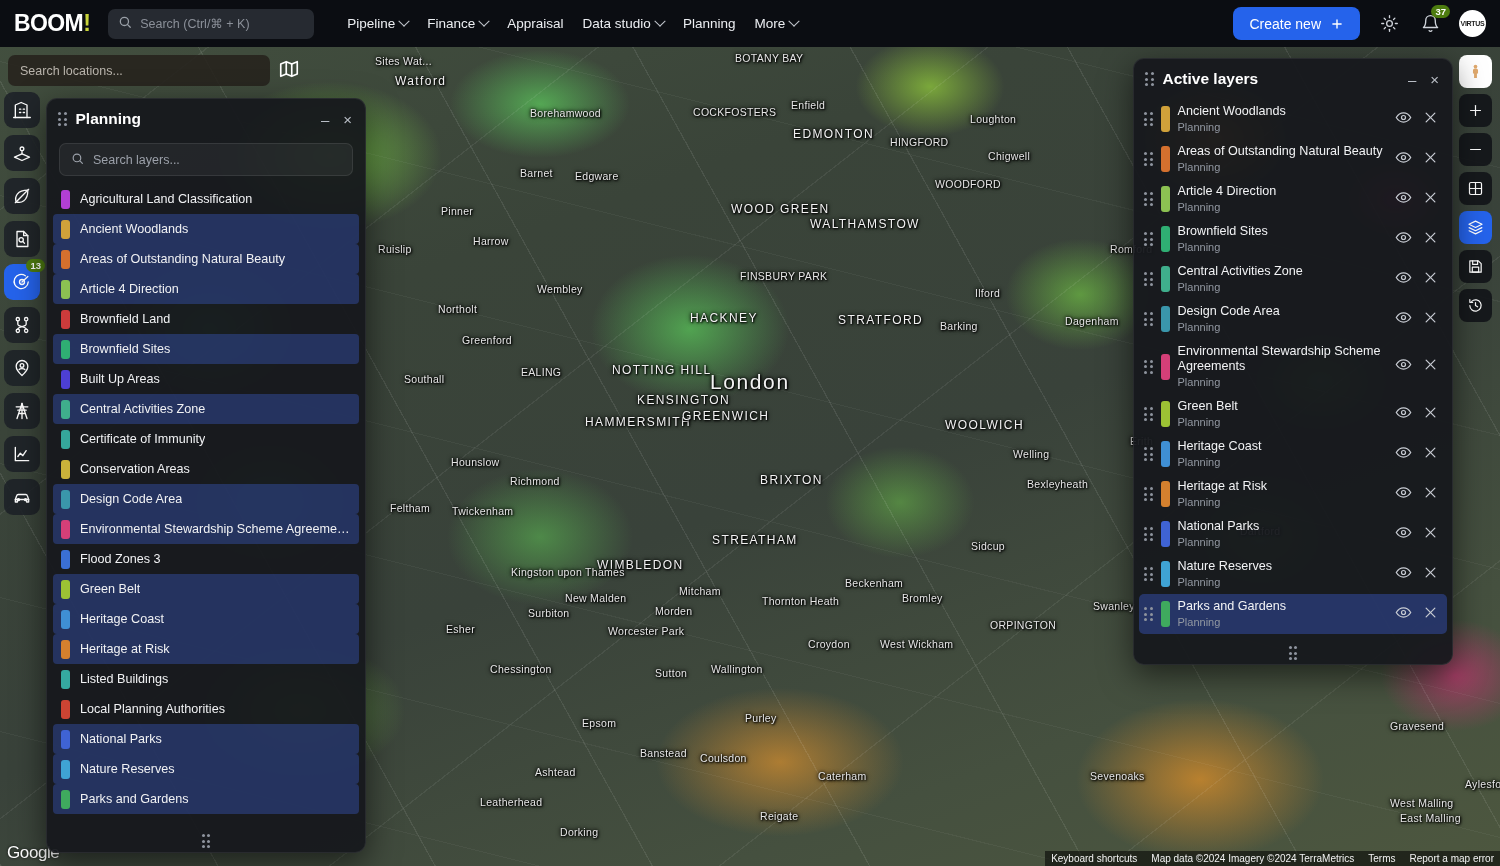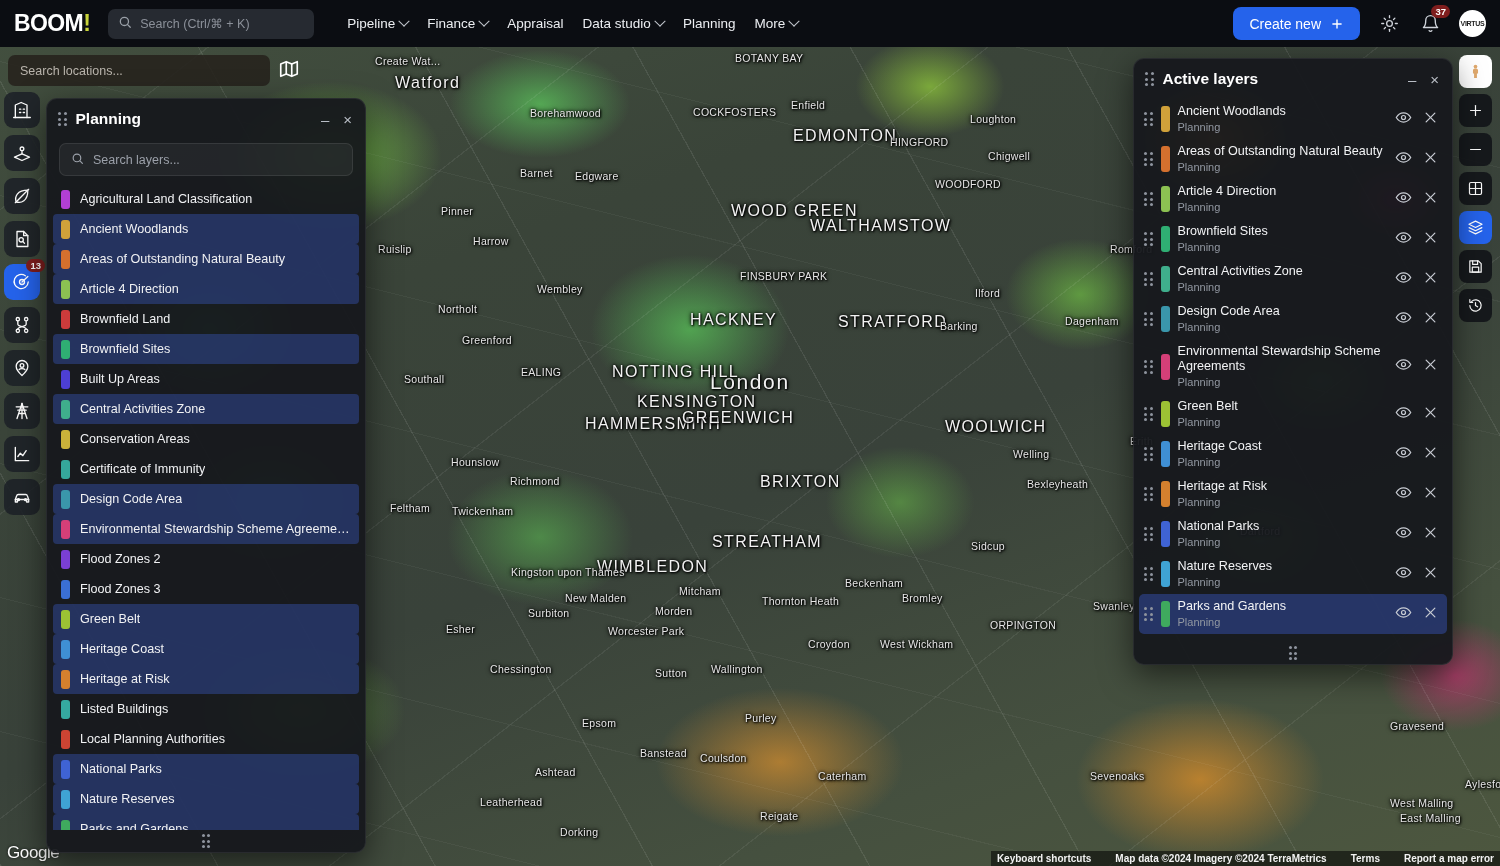--- a/index.html
+++ b/index.html
@@ -46,21 +46,21 @@
   }
   .map-label {
     position: absolute;
     color: #f2f2f2;
     text-shadow: 0 0 3px #000, 0 0 5px #000, 1px 1px 2px #000;
     font-family: "Liberation Sans", sans-serif;
     pointer-events: none;
     white-space: nowrap;
   }
   .map-label.big { font-size: 21px; letter-spacing: 1.6px; font-weight: 400; }
-  .map-label.mid { font-size: 16px; letter-spacing: 1.4px; }
+  .map-label.mid { font-size: 12px; letter-spacing: 1.4px; }
   .map-label.small { font-size: 10.5px; letter-spacing: .3px; color: #e6e6e6; }
 
   
   #topnav {
     position: absolute; top: 0; left: 0; right: 0; height: 47px;
     background: #0b0d12;
     display: flex; align-items: center;
     padding: 0 14px; z-index: 60;
   }
   .logo { font-size: 23px; font-weight: 800; color: #fff; letter-spacing: -.6px; margin-right: 18px; }
@@ -83,21 +83,21 @@
            transform: rotate(45deg) translate(-2px,-2px); }
   .navright { margin-left: auto; display: flex; align-items: center; gap: 17px; }
   .createbtn {
     background: #2563eb; color: #fff; border: 0; border-radius: 8px;
     height: 33px; padding: 0 16px; font-size: 14px; font-weight: 500;
     display: flex; align-items: center; gap: 9px; cursor: pointer;
     font-family: "Liberation Sans", sans-serif;
   }
   .iconbtn { width: 24px; height: 24px; display: flex; align-items: center; justify-content: center; cursor: pointer; position: relative; }
   .badge {
-    position: absolute; top: -7px; right: -8px; background: #7f1d1d; color: #fff;
+    position: absolute; top: -7px; right: -8px; background: #4d7c0f; color: #fff;
     font-size: 9.5px; font-weight: 700; border-radius: 9px; padding: 1px 4px; min-width: 18px; text-align: center;
   }
   .avatar {
     width: 27px; height: 27px; border-radius: 50%; background: #fff;
     display: flex; align-items: center; justify-content: center;
     font-size: 7px; font-weight: 800; color: #1b1b1b; letter-spacing: -.3px; overflow: hidden;
   }
 
   
   #rail {
@@ -188,34 +188,34 @@
   .mbtn.white { background: #fff; }
   .mbtn.blue { background: #2563eb; }
   .mbtn svg { width: 17px; height: 17px; }
 
   
   #gwm { position: absolute; left: 7px; bottom: 3px; z-index: 40; font-size: 17px; font-weight: 500;
          color: #fff; text-shadow: 0 0 3px rgba(0,0,0,.8); letter-spacing: -.4px; font-family: "Liberation Sans", sans-serif; }
   #attrib {
     position: absolute; right: 0; bottom: 0; z-index: 40;
     background: rgba(0,0,0,.55); color: #f2f2f2; font-size: 10px;
-    display: flex; align-items: center; gap: 24px; padding: 2px 6px; font-weight: bold;
+    display: flex; align-items: center; gap: 14px; padding: 2px 6px;
   }
   #attrib span { white-space: nowrap; }
 </style>
 </head>
 <body>
 
 <div id="app">
 
   <div id="map"></div>
   <div id="map-labels">
       <div class="map-label big" style="left: 710px; top: 370px;">London</div>
       <div class="map-label mid" style="left: 395px; top: 74px;">Watford</div>
-      <div class="map-label small" style="left: 375px; top: 55px;">Create Wat...</div>
+      <div class="map-label small" style="left: 375px; top: 55px;">Sites Wat...</div>
       <div class="map-label small" style="left: 530px; top: 107px;">Borehamwood</div>
       <div class="map-label small" style="left: 791px; top: 99px;">Enfield</div>
       <div class="map-label small" style="left: 735px; top: 52px;">BOTANY BAY</div>
       <div class="map-label small" style="left: 693px; top: 106px;">COCKFOSTERS</div>
       <div class="map-label mid" style="left: 793px; top: 127px;">EDMONTON</div>
       <div class="map-label small" style="left: 970px; top: 113px;">Loughton</div>
       <div class="map-label small" style="left: 988px; top: 150px;">Chigwell</div>
       <div class="map-label small" style="left: 935px; top: 178px;">WOODFORD</div>
       <div class="map-label small" style="left: 890px; top: 136px;">HINGFORD</div>
       <div class="map-label mid" style="left: 731px; top: 202px;">WOOD GREEN</div>
@@ -515,38 +515,34 @@
         </div>
         <div class="layerrow">
           <span class="chip" style="background: rgb(77, 63, 212);"></span>
           <span class="layername">Built Up Areas</span>
         </div>
         <div class="layerrow sel">
           <span class="chip" style="background: rgb(63, 174, 140);"></span>
           <span class="layername">Central Activities Zone</span>
         </div>
         <div class="layerrow">
+          <span class="chip" style="background: rgb(53, 167, 155);"></span>
+          <span class="layername">Certificate of Immunity</span>
+        </div>
+        <div class="layerrow">
           <span class="chip" style="background: rgb(203, 178, 58);"></span>
           <span class="layername">Conservation Areas</span>
         </div>
-        <div class="layerrow">
-          <span class="chip" style="background: rgb(53, 167, 155);"></span>
-          <span class="layername">Certificate of Immunity</span>
-        </div>
         <div class="layerrow sel">
           <span class="chip" style="background: rgb(58, 150, 171);"></span>
           <span class="layername">Design Code Area</span>
         </div>
         <div class="layerrow sel">
           <span class="chip" style="background: rgb(212, 63, 120);"></span>
           <span class="layername">Environmental Stewardship Scheme Agreements</span>
-        </div>
-        <div class="layerrow">
-          <span class="chip" style="background: rgb(122, 63, 212);"></span>
-          <span class="layername">Flood Zones 2</span>
         </div>
         <div class="layerrow">
           <span class="chip" style="background: rgb(58, 111, 212);"></span>
           <span class="layername">Flood Zones 3</span>
         </div>
         <div class="layerrow sel">
           <span class="chip" style="background: rgb(156, 194, 52);"></span>
           <span class="layername">Green Belt</span>
         </div>
         <div class="layerrow sel">

